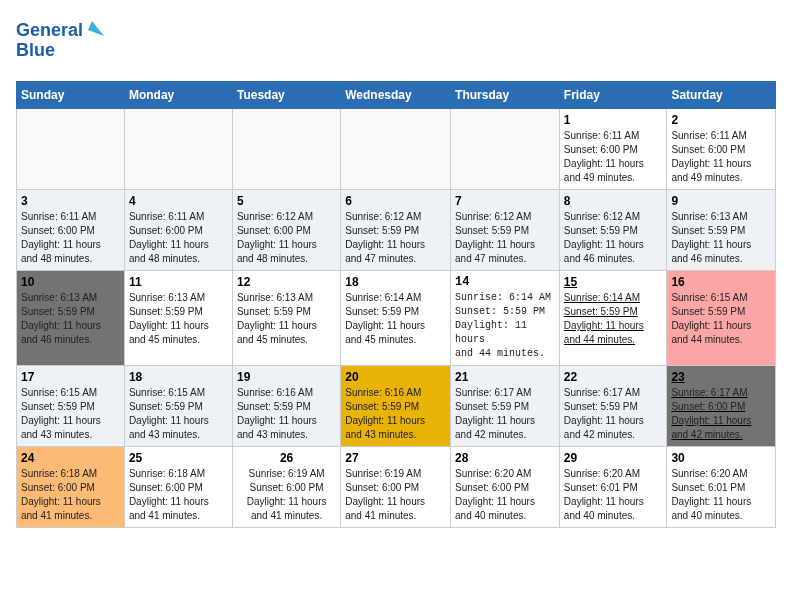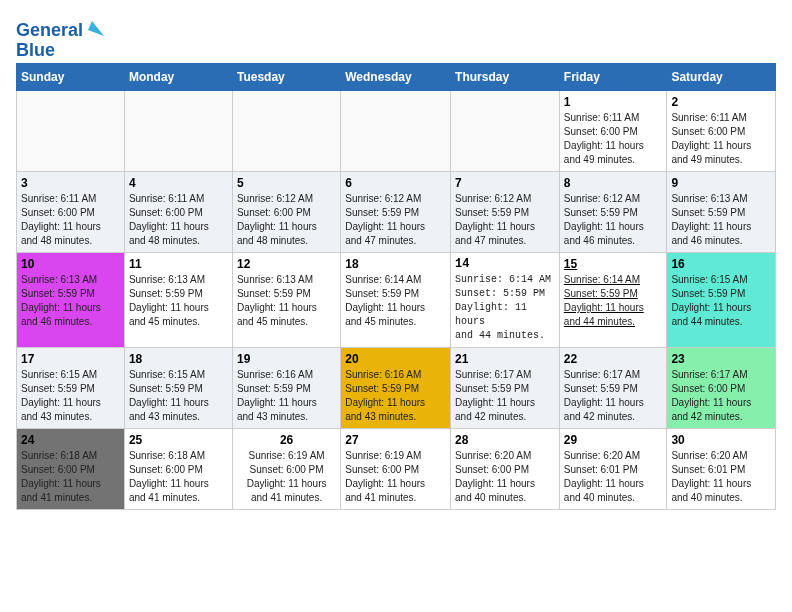--- a/index.html
+++ b/index.html
@@ -7,21 +7,21 @@
       font-family: Arial, sans-serif;
       background: #fff;
       width: 792px;
       min-height: 612px;
       padding: 16px;
     }
     .header {
       display: flex;
       justify-content: space-between;
       align-items: flex-start;
-      margin-bottom: 2px;
+      margin-bottom: 20px;
     }
     .logo {
       display: flex;
       align-items: center;
       gap: 6px;
     }
     .title-block {
       text-align: right;
     }
     .month-title {
@@ -168,21 +168,21 @@
         </td>
         <td style="background: rgb(238, 242, 247);">
           <span class="day-num">9</span>
           <div class="cell-info" style="white-space: pre-line;">Sunrise: 6:13 AM
 Sunset: 5:59 PM
 Daylight: 11 hours
 and 46 minutes.</div>
         </td>
       </tr>
       <tr>
-        <td style="background: #d946ef;">
+        <td style="background: #737373;">
           <span class="day-num">10</span>
           <div class="cell-info" style="white-space: pre-line;">Sunrise: 6:13 AM
 Sunset: 5:59 PM
 Daylight: 11 hours
 and 46 minutes.</div>
         </td>
         <td style="background: rgb(255, 255, 255);">
           <span class="day-num">11</span>
           <div class="cell-info" style="white-space: pre-line;">Sunrise: 6:13 AM
 Sunset: 5:59 PM
@@ -210,21 +210,21 @@
 Daylight: 11 hours
 and 44 minutes.</div>
         </td>
         <td style="background: rgb(255, 255, 255); text-decoration: underline;">
           <span class="day-num">15</span>
           <div class="cell-info" style="white-space: pre-line;">Sunrise: 6:14 AM
 Sunset: 5:59 PM
 Daylight: 11 hours
 and 44 minutes.</div>
         </td>
-        <td style="background: #5eead4; margin-top: 6px;">
+        <td style="background: #fca5a5; margin-top: 6px;">
           <span class="day-num">16</span>
           <div class="cell-info" style="white-space: pre-line;">Sunrise: 6:15 AM
 Sunset: 5:59 PM
 Daylight: 11 hours
 and 44 minutes.</div>
         </td>
       </tr>
       <tr>
         <td style="background: rgb(238, 242, 247);">
           <span class="day-num">17</span>
@@ -261,30 +261,30 @@
 Daylight: 11 hours
 and 42 minutes.</div>
         </td>
         <td style="background: rgb(238, 242, 247);">
           <span class="day-num">22</span>
           <div class="cell-info" style="white-space: pre-line;">Sunrise: 6:17 AM
 Sunset: 5:59 PM
 Daylight: 11 hours
 and 42 minutes.</div>
         </td>
-        <td style="background: #86efac;">
+        <td style="background: #737373; text-decoration: underline;">
           <span class="day-num">23</span>
           <div class="cell-info" style="white-space: pre-line;">Sunrise: 6:17 AM
 Sunset: 6:00 PM
 Daylight: 11 hours
 and 42 minutes.</div>
         </td>
       </tr>
       <tr>
-        <td style="background: #737373; margin-left: 47px;">
+        <td style="background: #fdba74; margin-left: 47px;">
           <span class="day-num">24</span>
           <div class="cell-info" style="white-space: pre-line;">Sunrise: 6:18 AM
 Sunset: 6:00 PM
 Daylight: 11 hours
 and 41 minutes.</div>
         </td>
         <td style="background: rgb(255, 255, 255);">
           <span class="day-num">25</span>
           <div class="cell-info" style="white-space: pre-line;">Sunrise: 6:18 AM
 Sunset: 6:00 PM

